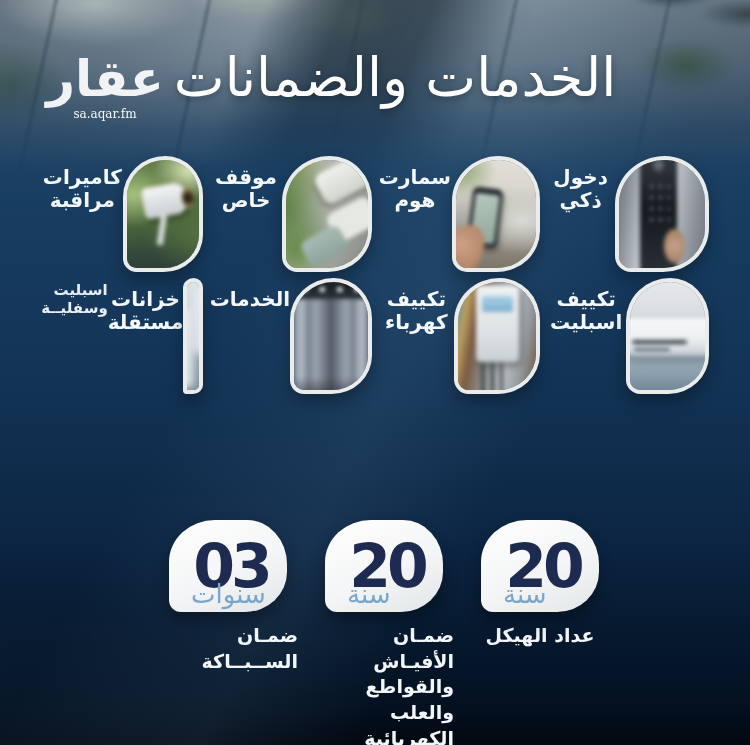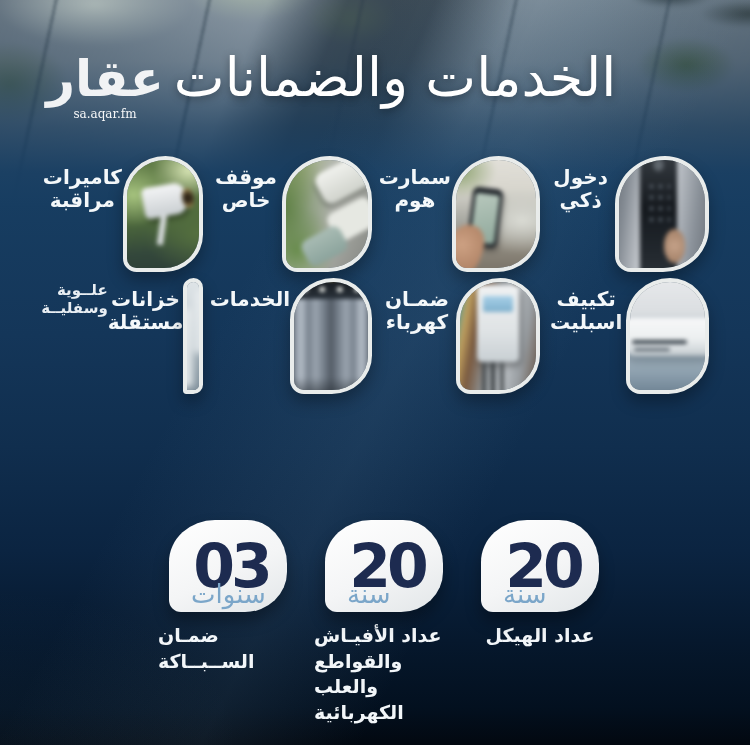--- a/index.html
+++ b/index.html
@@ -116,21 +116,21 @@
   
   .warranties{position:absolute;top:520px;left:158px;width:452px;display:flex;direction:rtl;justify-content:space-between;z-index:3;}
   .badge{width:140px;display:flex;flex-direction:column;align-items:center;}
   .blob{position:relative;width:118px;height:92px;
     border-radius:46px 40px 42px 12px / 42px 44px 40px 12px;
     background:linear-gradient(155deg,#ffffff 0%,#f4f5f6 55%,#e2e6e8 100%);
     box-shadow:0 9px 16px rgba(0,0,0,.32);}
   .num{position:absolute;left:6px;right:0;top:0;text-align:center;line-height:92px;
     font-size:60px;font-weight:700;letter-spacing:-4px;color:#1d2b50;}
   .unit{position:absolute;left:22px;bottom:3px;font-size:26px;font-weight:400;color:#7ba6c9;direction:rtl;}
-  .blabel{margin-top:11px;text-align:left;font-size:19px;font-weight:700;color:#f2f6f9;line-height:1.35;direction:rtl;}
+  .blabel{margin-top:11px;text-align:right;font-size:19px;font-weight:700;color:#f2f6f9;line-height:1.35;direction:rtl;}
   .blabel span{display:block;}
 </style>
 </head>
 <body>
 
 <div class="page">
 
   <div class="hero">
     <div class="hero-photo"></div>
     <div class="hero-lines"></div>
@@ -205,21 +205,21 @@
 
     <div class="cell">
       <div class="tile">
         <div class="ph met-bg">
           <div class="el met-wire"></div>
           <div class="el met-box"></div>
           <div class="el met-lcd"></div>
           <div class="el met-pipes"></div>
         </div>
       </div>
-      <div class="tile-label">ضمـان كهرباء</div>
+      <div class="tile-label">تكييف كهرباء</div>
     </div>
 
     <div class="cell">
       <div class="tile">
         <div class="ph lift-bg">
           <div class="el lift-ceiling"></div>
           <div class="el lift-ind"></div>
           <div class="el lift-lights"></div>
           <div class="el lift-floor"></div>
         </div>
@@ -229,21 +229,21 @@
 
     <div class="cell">
       <div class="tile">
         <div class="ph tank-bg">
           <div class="el tank-1"></div>
           <div class="el tank-2"></div>
           <div class="el tank-fog"></div>
         </div>
       </div>
       <div class="tile-label">خزانات مستقلة</div>
-      <div class="tile-sublabel">علــوية وسفليــة</div>
+      <div class="tile-sublabel">اسبليت وسفليــة</div>
     </div>
 
   </div>
 
   <div class="warranties">
 
     <div class="badge">
       <div class="blob">
         <div class="num">20</div>
         <div class="unit">سنة</div>
@@ -252,21 +252,21 @@
         <span>عداد الهيكل</span>
       </div>
     </div>
 
     <div class="badge">
       <div class="blob">
         <div class="num">20</div>
         <div class="unit">سنة</div>
       </div>
       <div class="blabel">
-        <span>عداد الأفيـاش</span>
+        <span>ضمـان الأفيـاش</span>
         <span>والقواطع والعلب</span>
         <span>الكهربائية</span>
       </div>
     </div>
 
     <div class="badge">
       <div class="blob">
         <div class="num">03</div>
         <div class="unit">سنوات</div>
       </div>

